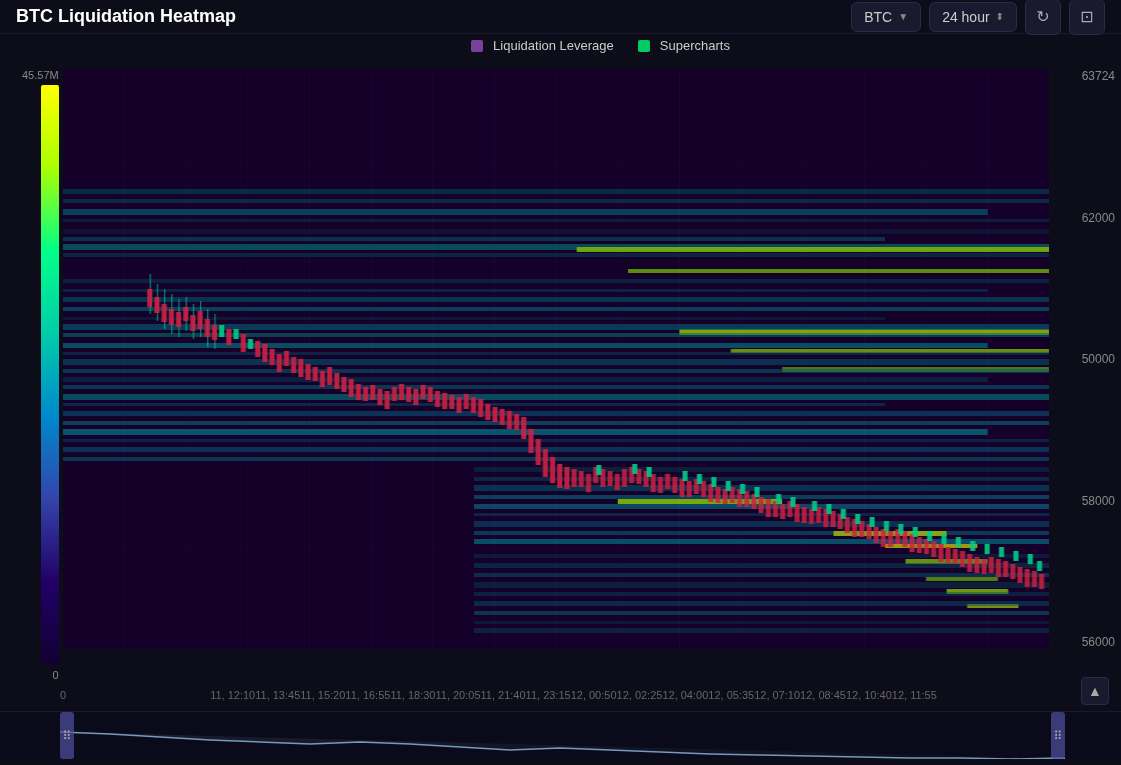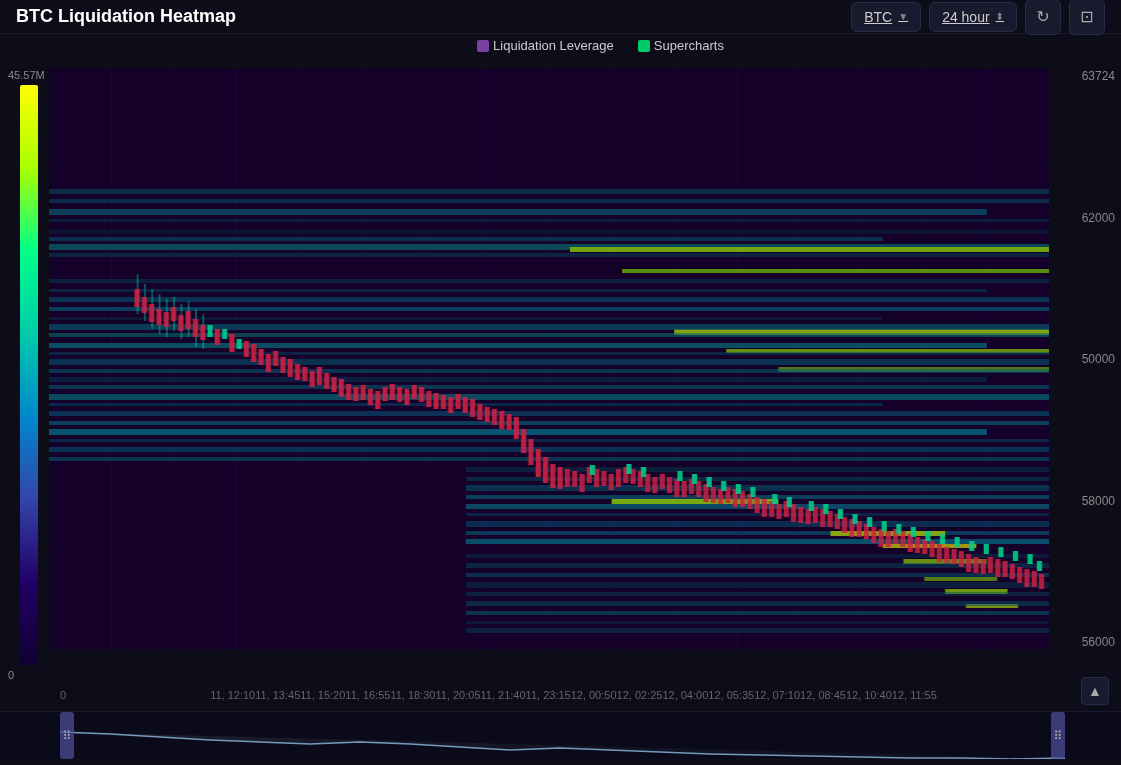--- a/index.html
+++ b/index.html
@@ -34,21 +34,20 @@
       display: flex;
       align-items: center;
       background: #1a1a2e;
       border: 1px solid #2a2a4a;
       border-radius: 6px;
       padding: 6px 12px;
       color: #ccc;
       cursor: pointer;
       font-size: 14px;
       gap: 6px;
-      text-decoration: underline;
     }
     .dropdown .arrow {
       font-size: 10px;
       color: #888;
     }
     .icon-btn {
       display: flex;
       align-items: center;
       justify-content: center;
       width: 36px;
@@ -69,21 +68,21 @@
       display: flex;
       align-items: center;
       justify-content: center;
       gap: 24px;
       padding: 4px 0 8px 80px;
       font-size: 13px;
     }
     .legend-item {
       display: flex;
       align-items: center;
-      gap: 4px;
+      gap: 10px;
     }
     .legend-color {
       width: 12px;
       height: 12px;
       border-radius: 2px;
     }
     .color-scale {
       width: 18px;
       height: 580px;
       margin-left: 12px;
@@ -228,21 +227,21 @@
     <span>Liquidation Leverage</span>
   </div>
   <div class="legend-item">
     <div class="legend-color" style="background:#00cc66;"></div>
     <span>Supercharts</span>
   </div>
 </div>
 
 <div class="chart-area">
 
-  <div style="display:flex; flex-direction:column; padding-left:8px; padding-top: 0;">
+  <div style="display:flex; flex-direction:column; align-items:flex-end; padding-left:16px; padding-top: 0; margin-left: 6px;">
     <div style="font-size:11px; color:#888; margin-bottom:4px;">45.57M</div>
     <div class="color-scale"></div>
     <div style="font-size:11px; color:#888; margin-top:4px;">0</div>
   </div>
 
   <div class="main-chart">
     <svg class="heatmap-canvas" viewBox="0 0 960 580" preserveAspectRatio="none" xmlns="http://www.w3.org/2000/svg">
 
       <rect width="960" height="580" fill="#140028"></rect>
 

